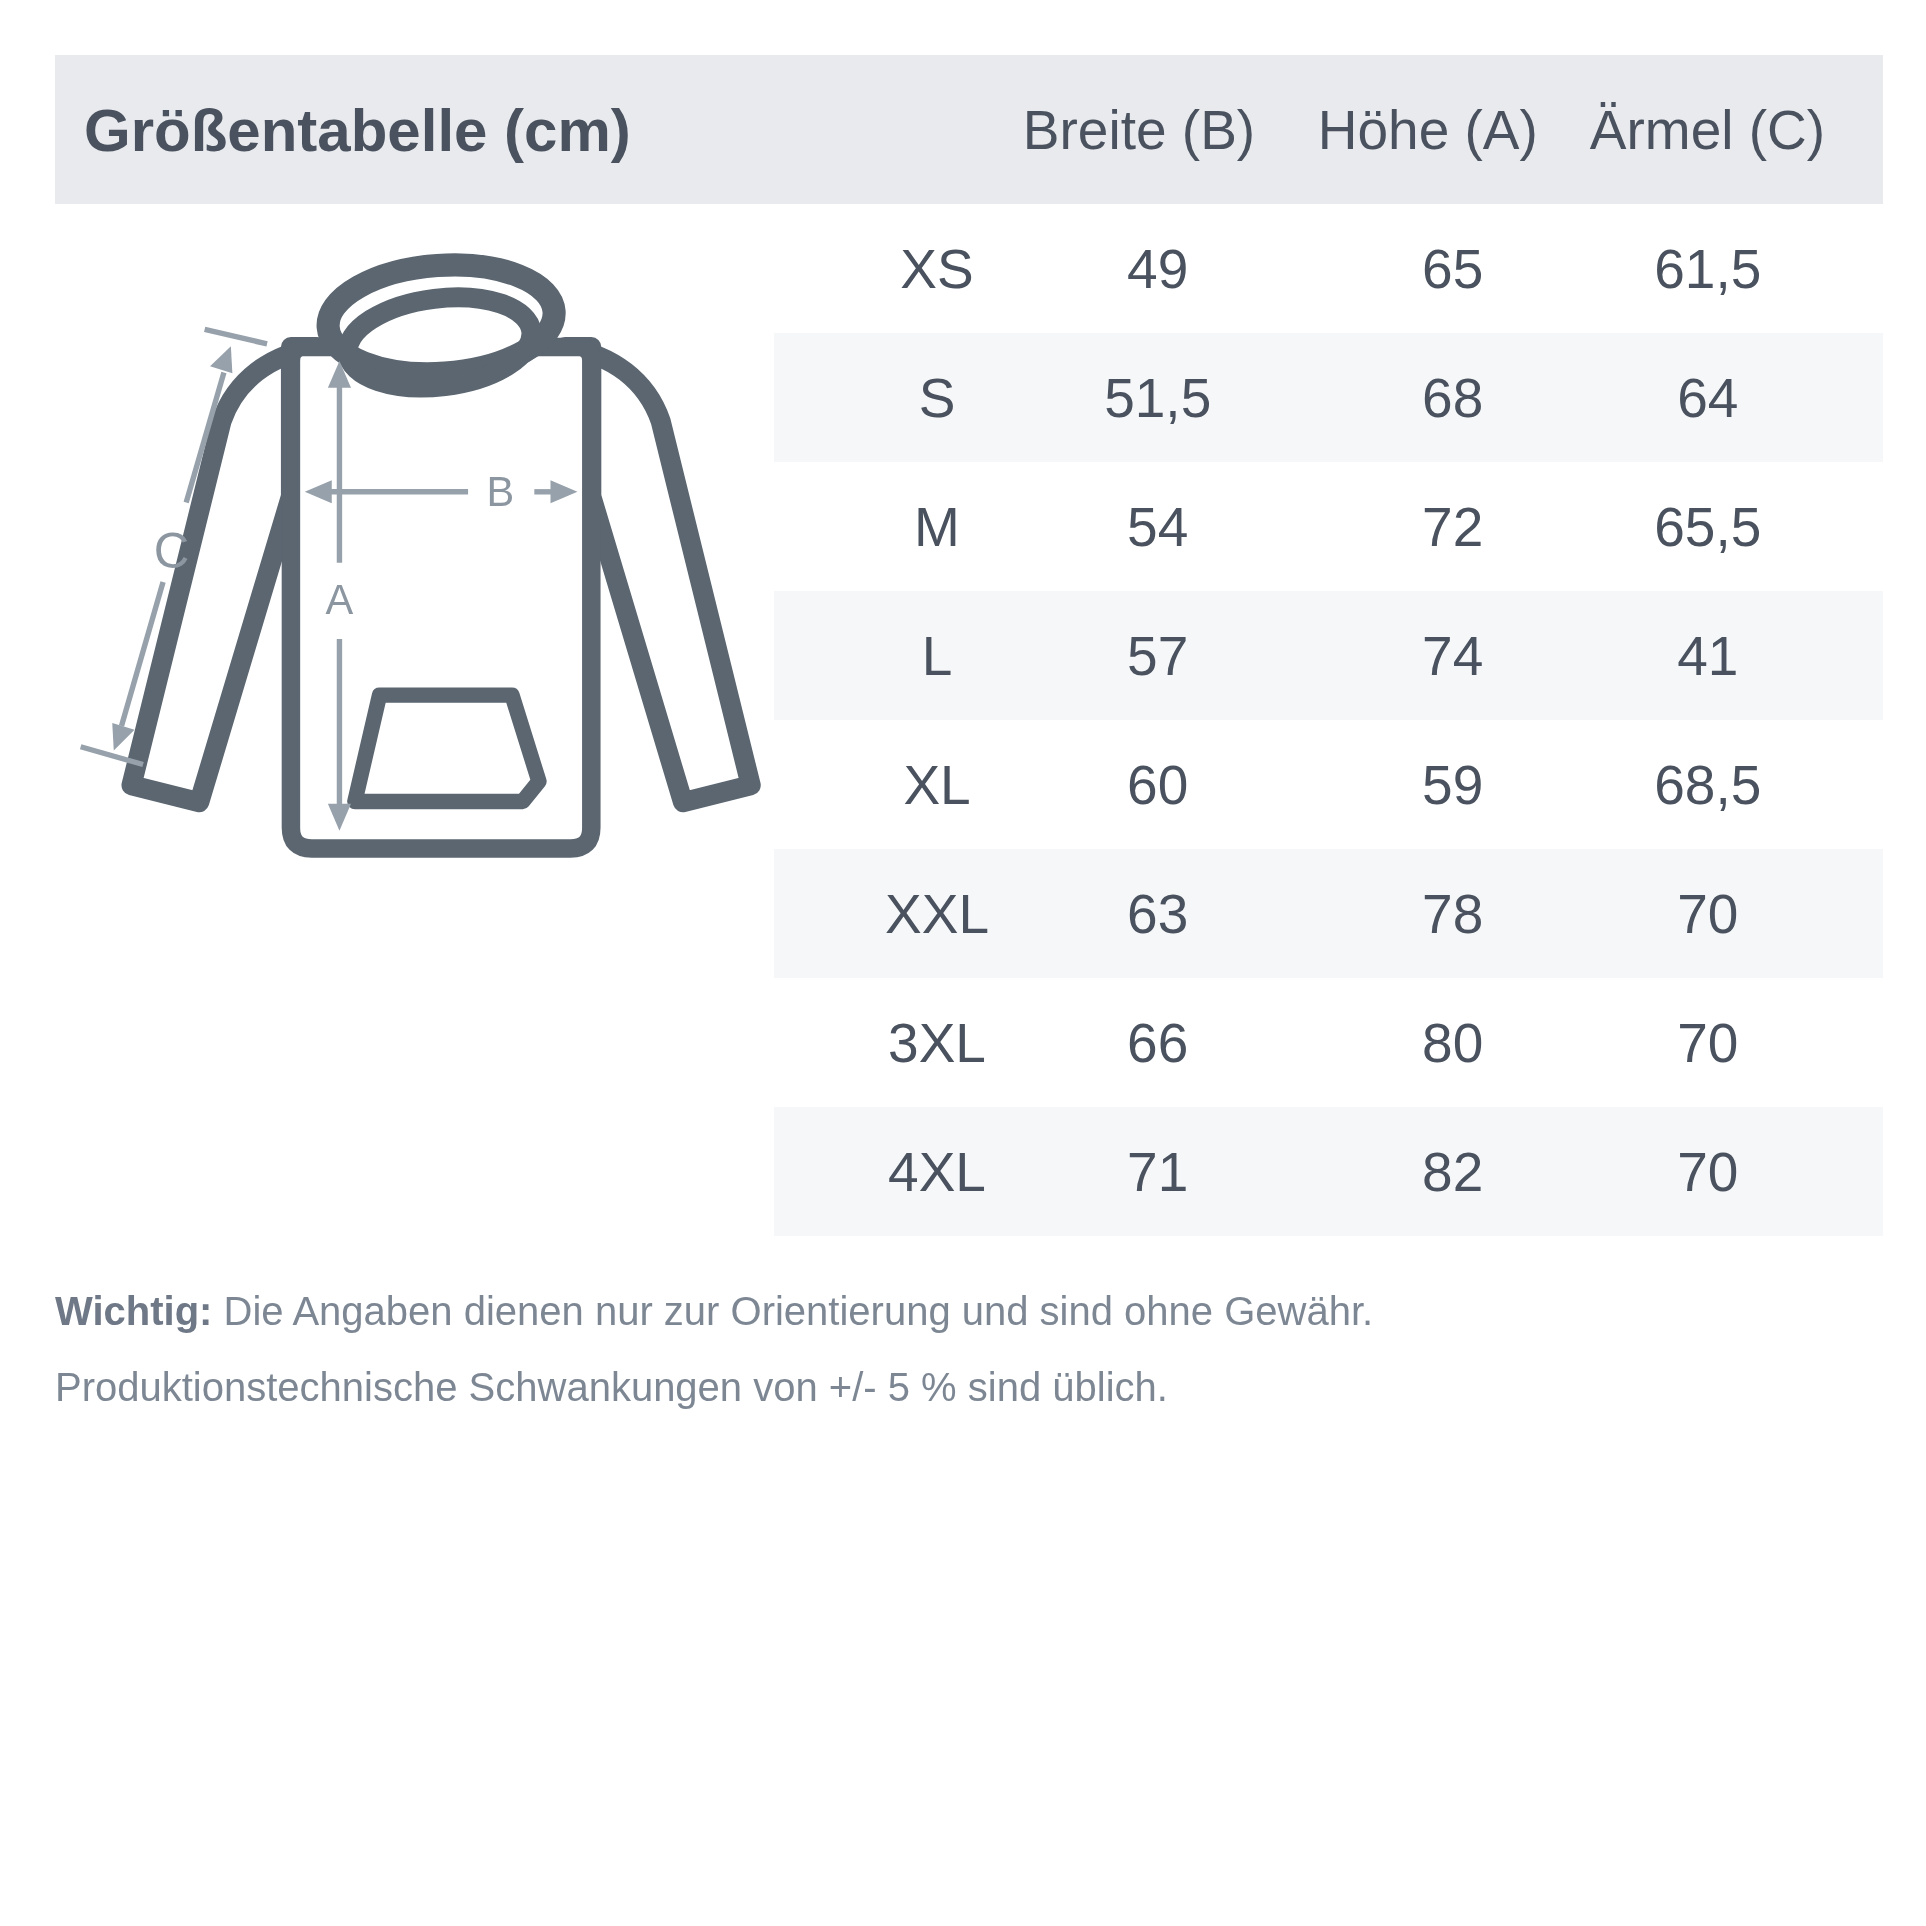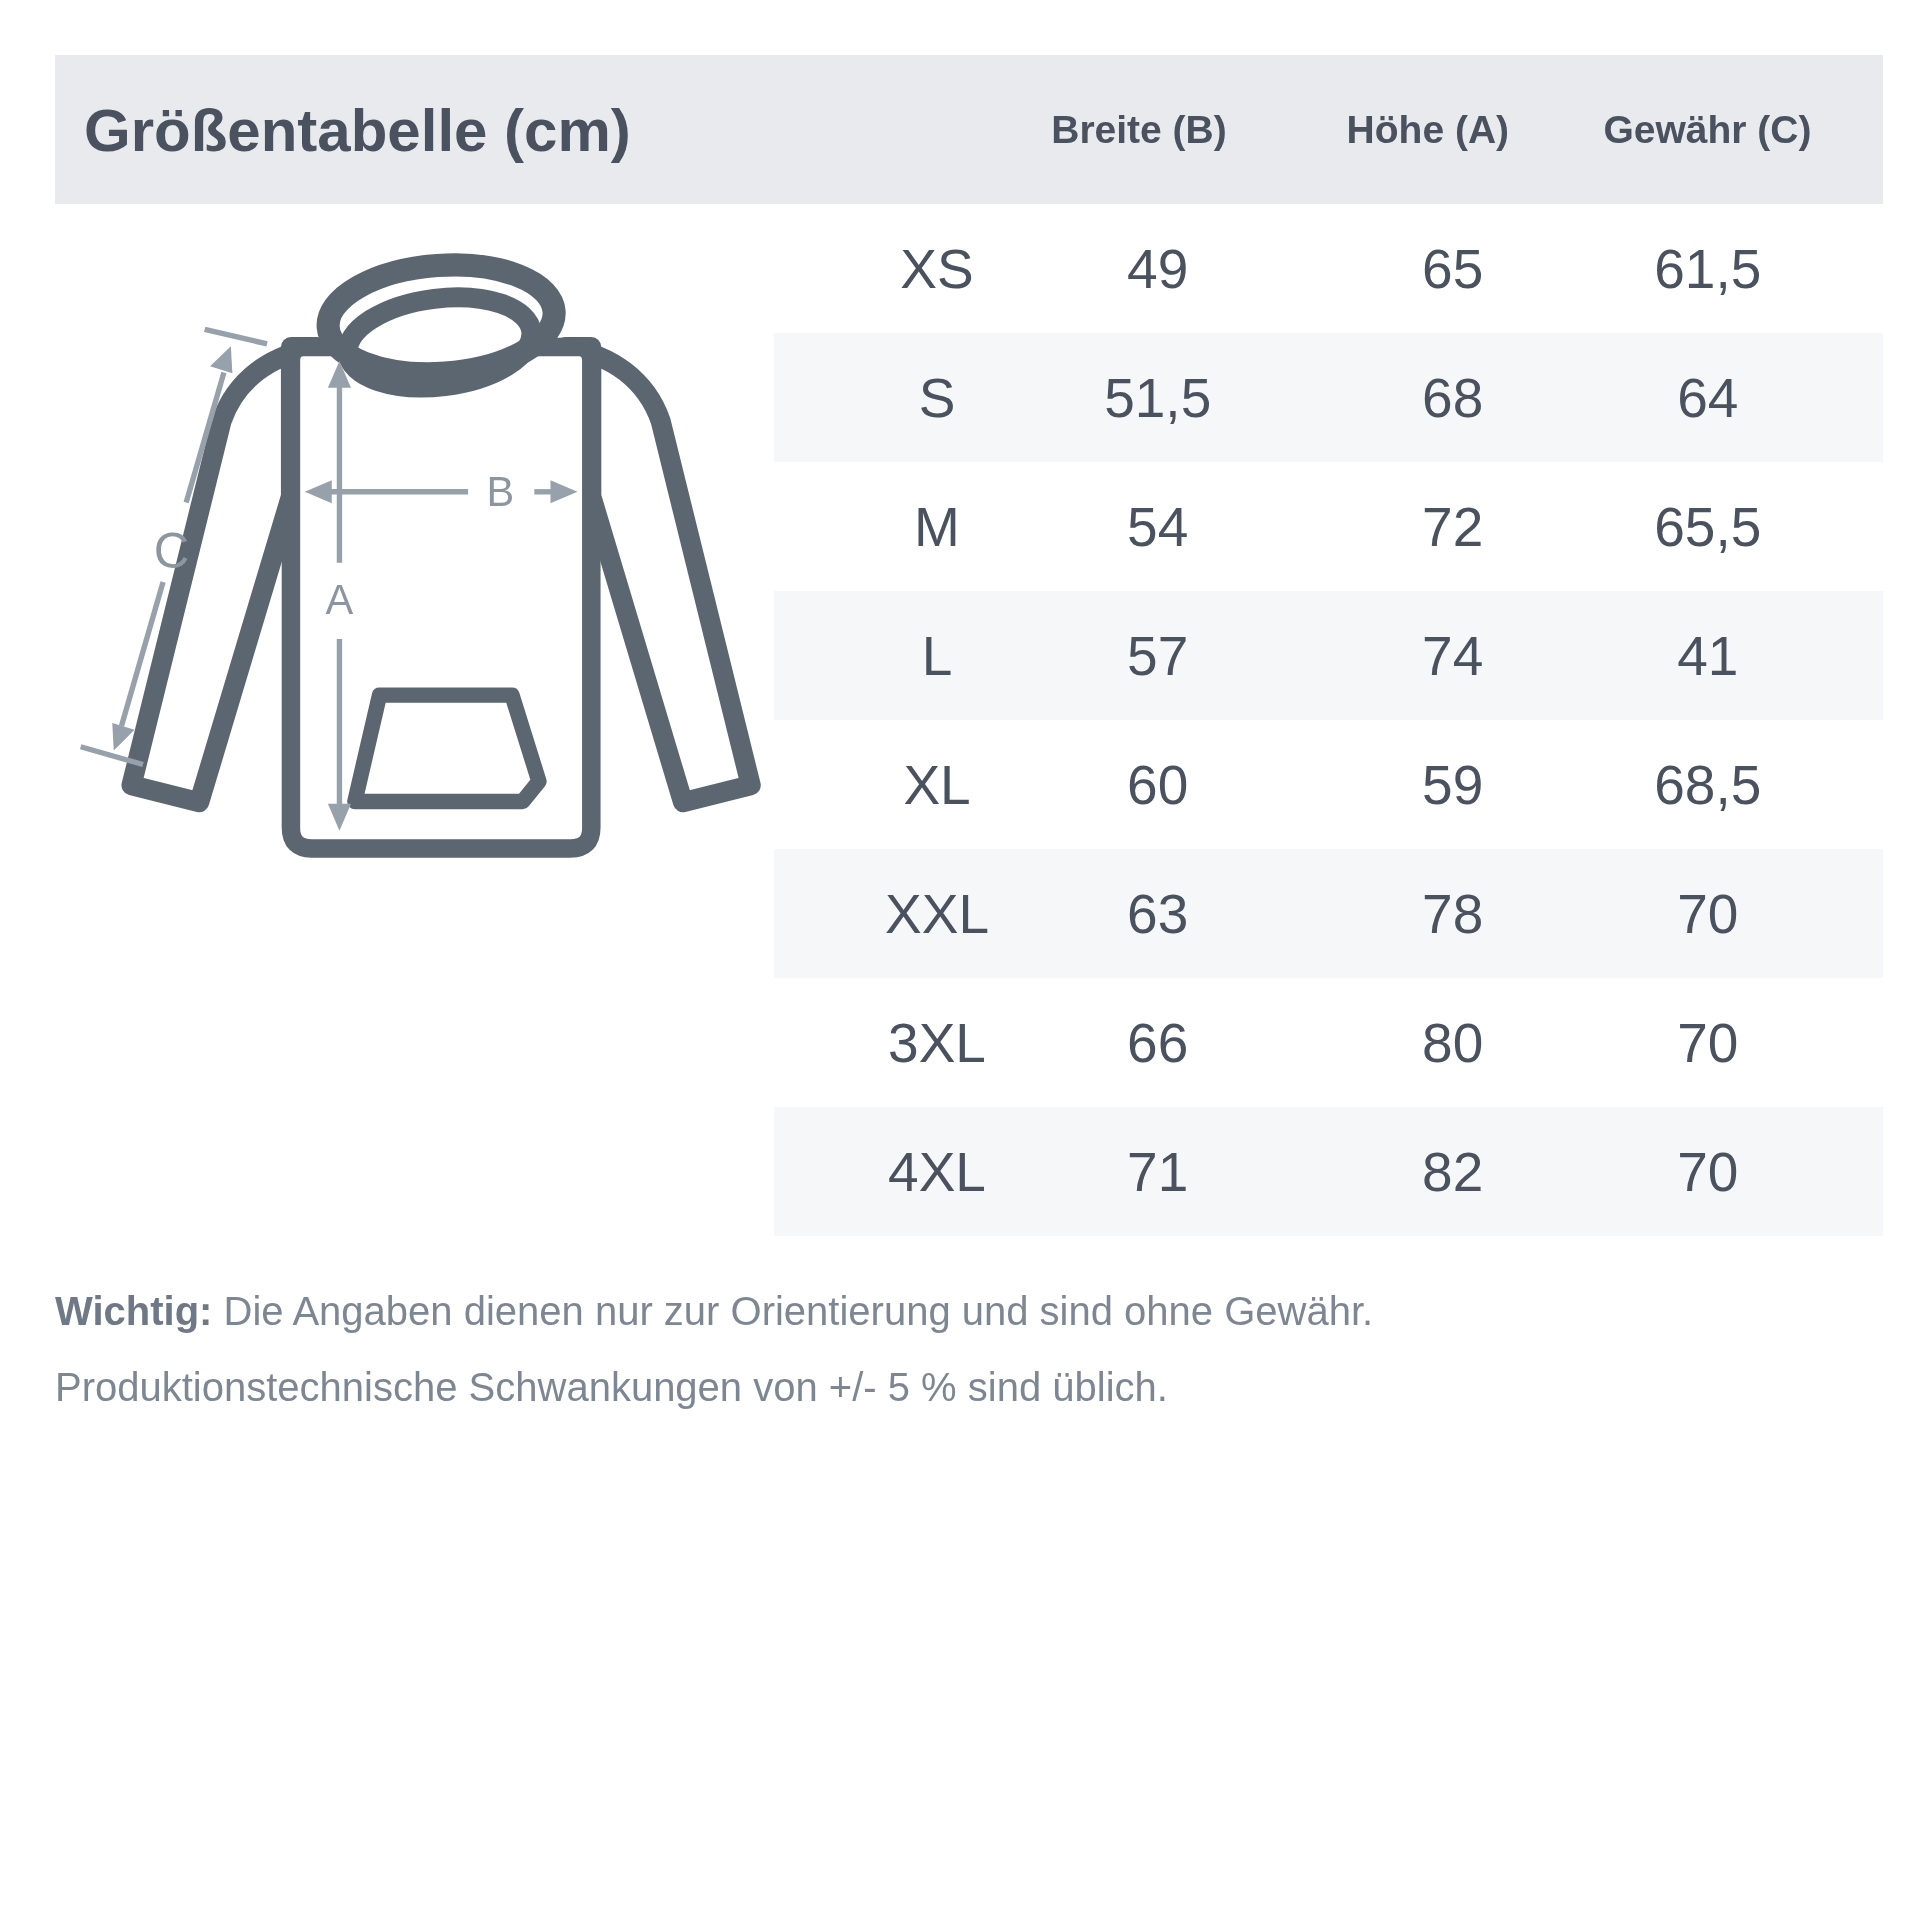--- a/index.html
+++ b/index.html
@@ -22,21 +22,21 @@
     position:absolute;left:55px;top:55px;width:1828px;height:149px;
     background:var(--header-bg);
   }
   .band .title{
     position:absolute;left:29px;top:50%;transform:translateY(-50%);
     font-size:60px;font-weight:bold;color:var(--accent-dark);
     letter-spacing:0px;white-space:nowrap;
   }
   .band .col-h{
     position:absolute;top:50%;transform:translate(-50%,-50%);
-    font-size:39px;font-weight:bold;color:var(--accent-dark);white-space:nowrap;
+    font-size:55px;font-weight:normal;color:var(--accent-dark);white-space:nowrap;
   }
   .band .col-h.h0{left:59.3%;}
   .band .col-h.h1{left:75.1%;}
   .band .col-h.h2{left:90.4%;}
 
   
   .table{
     position:absolute;left:774px;top:204px;width:1109px;
   }
   .trow{position:relative;height:129px;background:#ffffff;}
@@ -68,21 +68,21 @@
 </style>
 </head>
 <body>
 
 <div id="canvas">
 
   <div class="band">
     <div class="title">Größentabelle (cm)</div>
     <div class="col-h h0">Breite (B)</div>
     <div class="col-h h1">Höhe (A)</div>
-    <div class="col-h h2">Gewähr (C)</div>
+    <div class="col-h h2">Ärmel (C)</div>
   </div>
 
   <svg class="diagram" viewBox="0 0 940 910">
 
     <path class="ink" stroke-width="26" stroke-linejoin="round" stroke-linecap="round" d="M 352 196 C 290 206 246 240 228 292 L 111 765 L 199 787 L 318 390 L 318 196 Z"></path>
 
     <path class="ink" stroke-width="26" stroke-linejoin="round" stroke-linecap="round" d="M 674 196 C 736 206 780 240 798 292 L 915 765 L 827 787 L 708 390 L 708 196 Z"></path>
 
     <path class="ink" stroke-width="24" stroke-linejoin="round" d="M 332 196 L 694 196 Q 708 199 708 214 L 708 820 Q 708 847 681 847 L 345 847 Q 318 847 318 820 L 318 214 Q 318 199 332 196 Z"></path>
 

